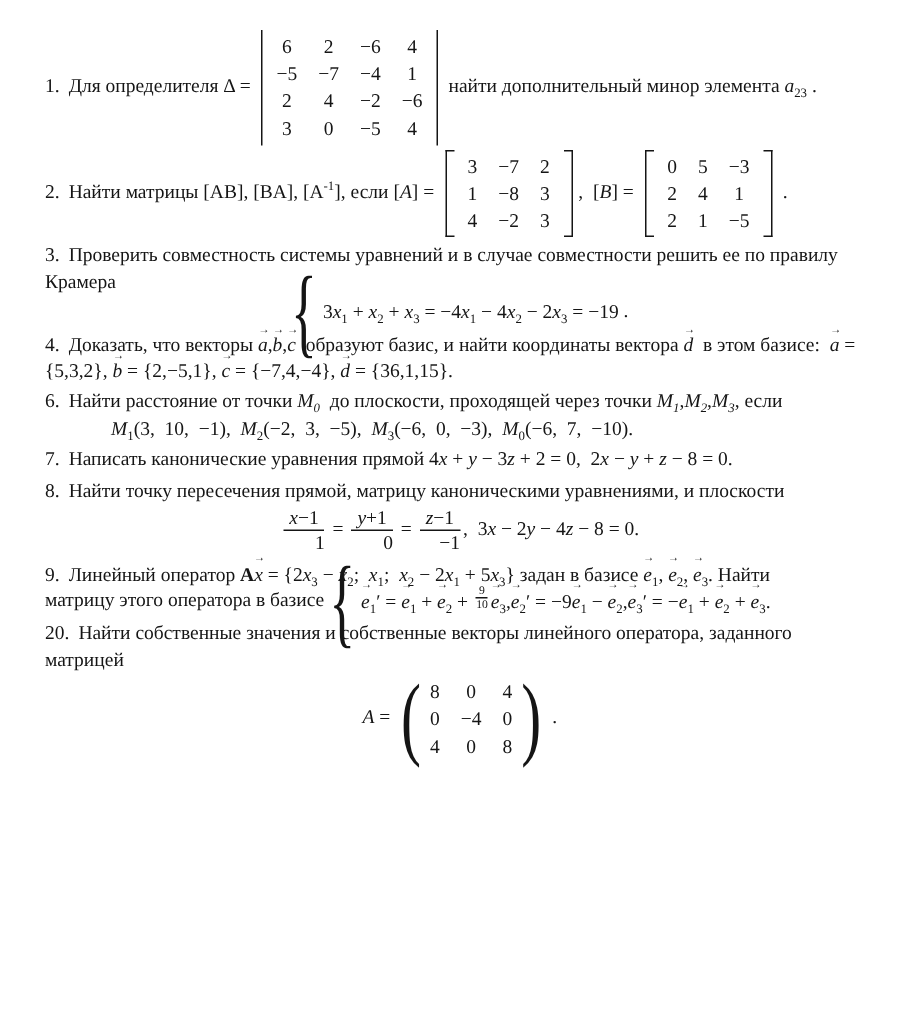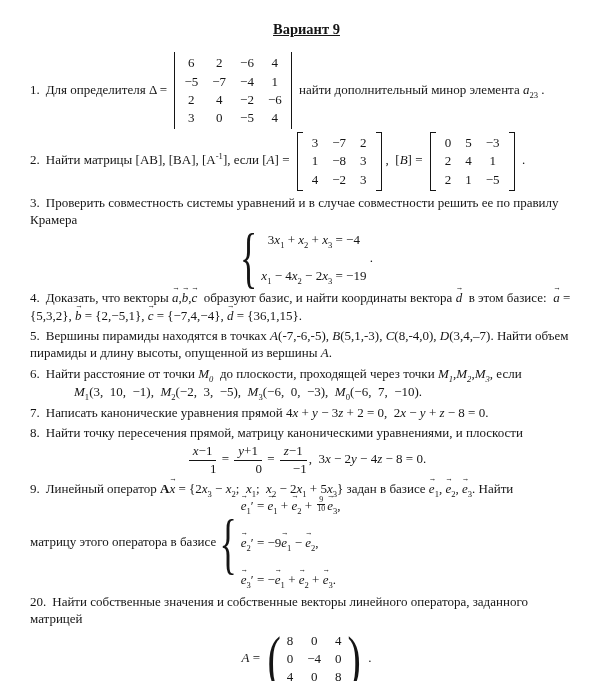--- a/index.html
+++ b/index.html
@@ -24,33 +24,32 @@
   .mat { display:inline-flex; align-items:center; vertical-align:middle; margin:0 4px; }
   .mat-grid { display:inline-grid; column-gap:14px; row-gap:0; text-align:center; line-height:1.4; padding:2px 6px; }
   .mat-bar .mat-grid { border-left:1.4px solid currentColor; border-right:1.4px solid currentColor; padding:2px 9px; }
   .mat-cell { white-space:nowrap; }
   .brk { align-self:stretch; width:6px; border:1.4px solid currentColor; }
   .brk-l { border-right:0; margin-right:3px; }
   .brk-r { border-left:0; margin-left:3px; }
   .paren { align-self:stretch; display:flex; align-items:center; line-height:0; font-size:40px; transform:scaleY(1.55); font-weight:400; }
   .sys { display:inline-flex; align-items:center; vertical-align:middle; }
   .brace { align-self:center; display:flex; align-items:center; line-height:0; font-size:36px; transform:scaleY(1.85); margin-right:4px; }
-  .sys-rows { display:inline-flex; flex-direction:column; row-gap:18px; align-items:flex-start; }
+  .sys-rows { display:inline-flex; flex-direction:row; row-gap:18px; align-items:flex-start; }
   .sys-rows.sys-c { align-items:center; }
   .sys-row { white-space:nowrap; line-height:1.45; }
   .frac { display:inline-flex; flex-direction:column; align-items:flex-end; vertical-align:middle; line-height:1.25; margin:0 2px; text-align:center; }
   .frac-n { border-bottom:1.1px solid currentColor; padding:0 4px; }
   .sfrac { font-size:.6em; line-height:1.05; position:relative; top:-0.35em; margin:0 2px; }
   .sfrac .frac-n { padding:0 2px; }
 </style>
 </head>
 <body>
 
 <div class="page">
-  <div class="title">Вариант 9</div>
 
   <div class="prob">
     <span class="pnum">1.</span><span>Для определителя Δ = <span class="mat mat-bar">
           <span class="mat-grid" style="grid-template-columns: repeat(4, auto);">
             <span class="mat-cell">6</span>
             <span class="mat-cell">2</span>
             <span class="mat-cell">−6</span>
             <span class="mat-cell">4</span>
             <span class="mat-cell">−5</span>
             <span class="mat-cell">−7</span>
@@ -110,23 +109,20 @@
             <span class="sys-row">3<span class="mi">x</span><sub>1</sub> + <span class="mi">x</span><sub>2</sub> + <span class="mi">x</span><sub>3</sub> = −4</span>
             <span class="sys-row"><span class="mi">x</span><sub>1</sub> − 4<span class="mi">x</span><sub>2</sub> − 2<span class="mi">x</span><sub>3</sub> = −19</span>
           </span>
         </span> .</div>
   </div>
 
   <div class="prob">
     <span class="pnum">4.</span><span>Доказать, что векторы <span class="vec">a</span>,<span class="vec">b</span>,<span class="vec">c</span>&nbsp; образуют базис, и найти координаты вектора <span class="vec">d</span>&nbsp; в этом базисе: &nbsp;<span class="vec">a</span> = {5,3,2}, <span class="vec">b</span> = {2,−5,1}, <span class="vec">c</span> = {−7,4,−4}, <span class="vec">d</span> = {36,1,15}.</span>
   </div>
 
-  <div class="prob">
-    <span class="pnum">5.</span><span>Вершины пирамиды находятся в точках <span class="mi">A</span>(-7,-6,-5), <span class="mi">B</span>(5,1,-3), <span class="mi">C</span>(8,-4,0), <span class="mi">D</span>(3,4,–7). Найти объем пирамиды и длину высоты, опущенной из вершины <span class="mi">A</span>.</span>
-  </div>
 
   <div class="prob">
     <div>
       <span class="pnum">6.</span><span>Найти расстояние от точки <span class="mi">M</span><sub><span class="mi">0</span></sub>&nbsp; до плоскости, проходящей через точки <span class="mi">M</span><sub><span class="mi">1</span></sub>,<span class="mi">M</span><sub><span class="mi">2</span></sub>,<span class="mi">M</span><sub><span class="mi">3</span></sub>, если</span>
     </div>
     <div class="display-l"><span class="mi">M</span><sub>1</sub>(3,&nbsp; 10,&nbsp; −1),&nbsp; <span class="mi">M</span><sub>2</sub>(−2,&nbsp; 3,&nbsp; −5),&nbsp; <span class="mi">M</span><sub>3</sub>(−6,&nbsp; 0,&nbsp; −3),&nbsp; <span class="mi">M</span><sub>0</sub>(−6,&nbsp; 7,&nbsp; −10).</div>
   </div>
 
   <div class="prob">
     <span class="pnum">7.</span><span>Написать канонические уравнения прямой 4<span class="mi">x</span> + <span class="mi">y</span> − 3<span class="mi">z</span> + 2 = 0,&nbsp; 2<span class="mi">x</span> − <span class="mi">y</span> + <span class="mi">z</span> − 8 = 0.</span>

